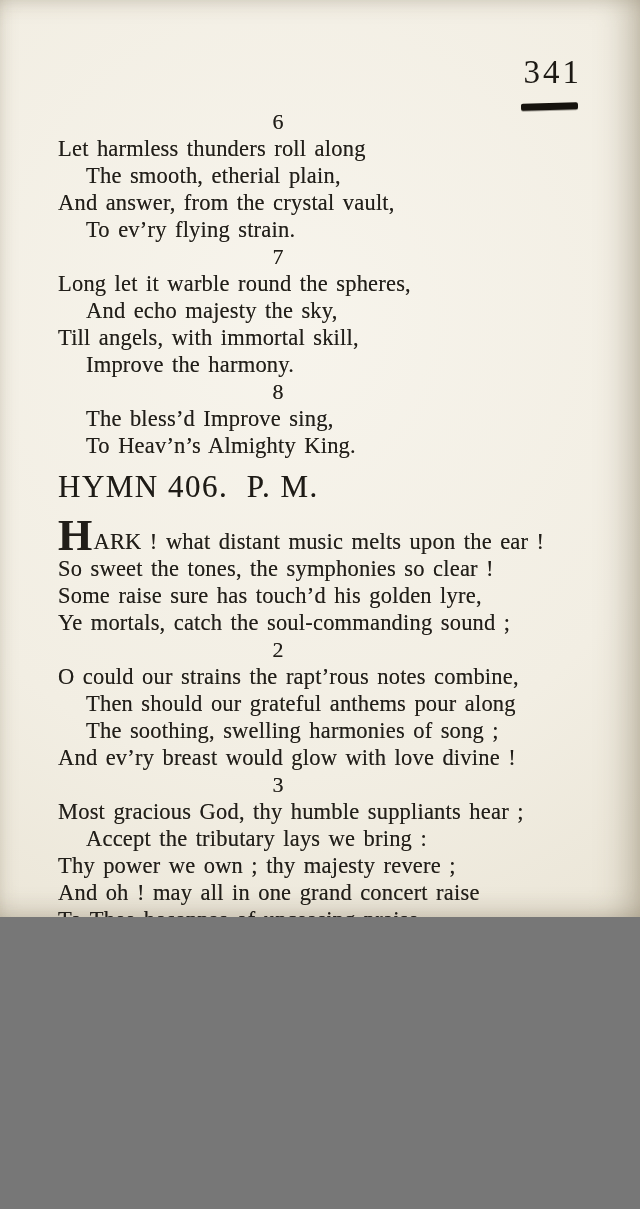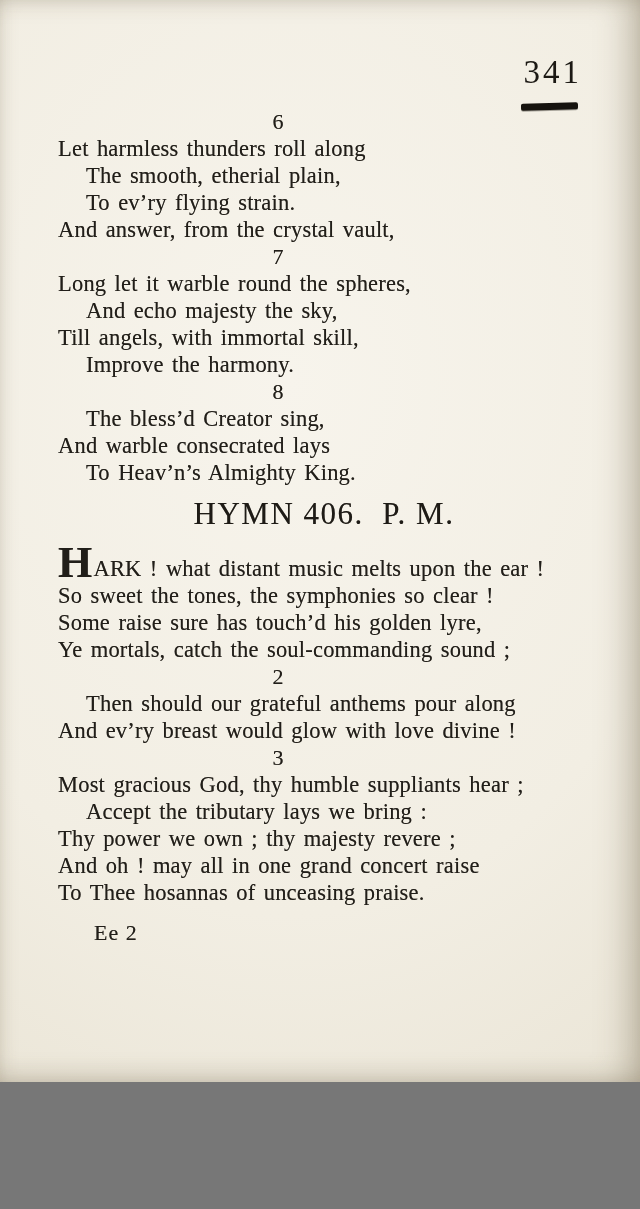--- a/index.html
+++ b/index.html
@@ -2,21 +2,21 @@
 <html><head>
 <meta charset="utf-8">
 <style>
   html,body{margin:0;padding:0;}
   body{
     width:640px;height:1209px;overflow:hidden;
     background:#777;
     font-family:"Liberation Serif","DejaVu Serif",serif;
   }
   .page{
-    position:relative;width:640px;height:1082px;overflow:hidden;
+    position:relative;width:640px;height:917px;overflow:hidden;
     background: radial-gradient(120% 90% at 45% 35%, #f7f4ec 0%, #f2eee3 55%, #e7e1d1 100%);
     box-shadow: inset -24px 0 34px -14px rgba(104,92,66,.38),
                 inset 10px 0 22px -14px rgba(104,92,66,.25),
                 inset 0 -18px 26px -14px rgba(104,92,66,.22),
                 inset 0 14px 22px -16px rgba(104,92,66,.18);
     color:#211e19;
   }
   .page-number{
     position:absolute;top:54px;right:58px;
     font-size:33px;letter-spacing:3px;color:#1c1914;
@@ -34,21 +34,21 @@
   }
   .ind-0{padding-left:0;}
   .ind-1{padding-left:28px;}
   .verse-number{
     width:440px;text-align:center;
     font-size:22px;line-height:27px;
     text-shadow:0 0 .4px rgba(30,25,18,.55);
   }
   .hymn-heading{
     margin:10px 16px 16px 0;
-    font-size:31px;line-height:36px;text-align:center;
+    font-size:31px;line-height:36px;text-align:left;
     letter-spacing:1.5px;white-space:pre;color:#1e1b16;
     text-shadow:0 0 .4px rgba(30,25,18,.5);
   }
   .lead-line{overflow:visible;}
   .lead-initial{
     display:inline-block;font-size:44px;line-height:27px;
     font-weight:bold;margin-right:1px;transform:translateY(1px);
   }
   .signature{
     margin-top:14px;margin-left:36px;
@@ -61,45 +61,46 @@
 
 <div class="page">
   <div class="page-number">341</div>
   <div class="header-rule"></div>
 
   <div class="content">
     <div>
         <div class="verse-number">6</div>
         <div class="poem-line ind-0">Let harmless thunders roll along</div>
         <div class="poem-line ind-1">The smooth, etherial plain,</div>
+        <div class="poem-line ind-0">And answer, from the crystal vault,</div>
         <div class="poem-line ind-1">To ev’ry flying strain.</div>
-        <div class="poem-line ind-0">And answer, from the crystal vault,</div>
         <div class="verse-number">7</div>
         <div class="poem-line ind-0">Long let it warble round the spheres,</div>
         <div class="poem-line ind-1">And echo majesty the sky,</div>
         <div class="poem-line ind-0">Till angels, with immortal skill,</div>
         <div class="poem-line ind-1">Improve the harmony.</div>
         <div class="verse-number">8</div>
-        <div class="poem-line ind-1">The bless’d Creator sing,</div>
-        <div class="poem-line ind-0">And warble consecrated lays</div>
+        <div class="poem-line ind-1">The bless’d Improve sing,</div>
         <div class="poem-line ind-1">To Heav’n’s Almighty King.</div>
       </div>
 
     <div class="hymn-heading">HYMN 406.  P. M.</div>
 
     <div>
       <div class="poem-line ind-0 lead-line"><span class="lead-initial">H</span><span>ARK ! what distant music melts upon the ear !</span></div>
       <div>
           <div class="poem-line ind-0">So sweet the tones, the symphonies so clear !</div>
           <div class="poem-line ind-0">Some raise sure has touch’d his golden lyre,</div>
           <div class="poem-line ind-0">Ye mortals, catch the soul-commanding sound ;</div>
         </div>
       <div>
           <div class="verse-number">2</div>
+          <div class="poem-line ind-0">O could our strains the rapt’rous notes combine,</div>
           <div class="poem-line ind-1">Then should our grateful anthems pour along</div>
+          <div class="poem-line ind-1">The soothing, swelling harmonies of song ;</div>
           <div class="poem-line ind-0">And ev’ry breast would glow with love divine !</div>
           <div class="verse-number">3</div>
           <div class="poem-line ind-0">Most gracious God, thy humble suppliants hear ;</div>
           <div class="poem-line ind-1">Accept the tributary lays we bring :</div>
           <div class="poem-line ind-0">Thy power we own ; thy majesty revere ;</div>
           <div class="poem-line ind-0">And oh ! may all in one grand concert raise</div>
           <div class="poem-line ind-0">To Thee hosannas of unceasing praise.</div>
         </div>
     </div>
 

